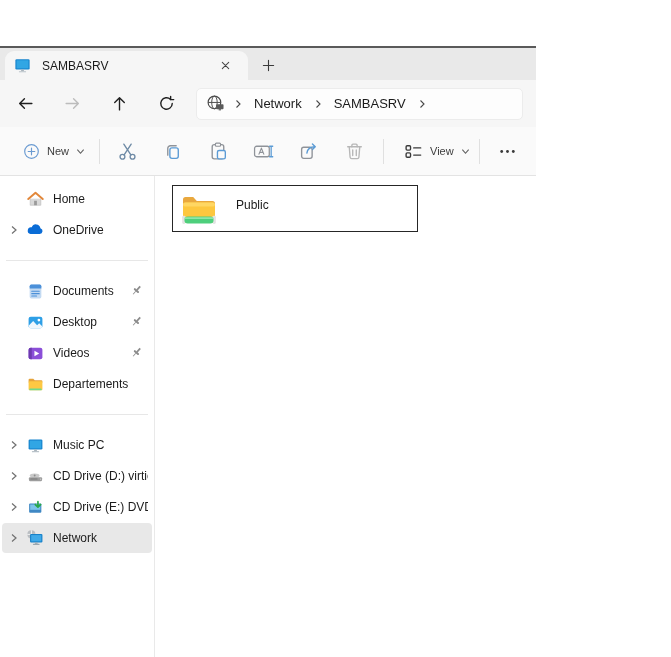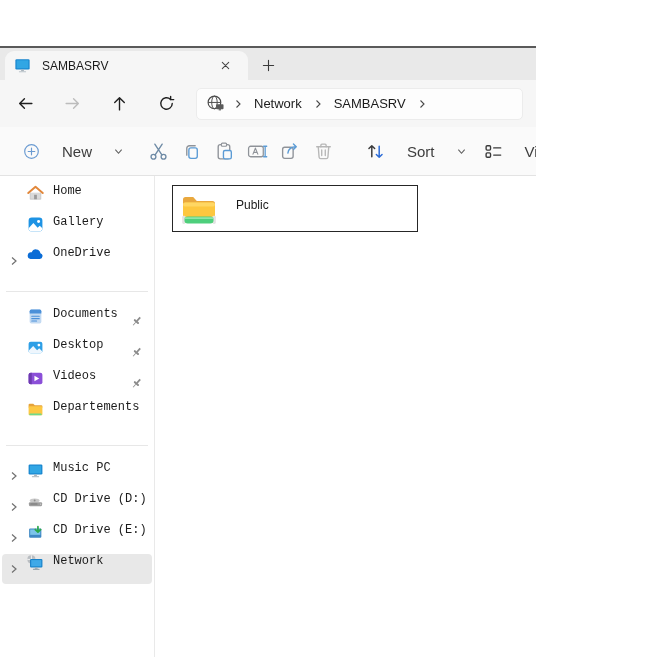--- a/index.html
+++ b/index.html
@@ -27,28 +27,28 @@
   .addressbar {
     flex:1; height:32px; margin-right:13px; background:#fdfdfd;
     border:1px solid #ececec; border-radius:5px;
     display:flex; align-items:center; padding:0 9px; overflow:hidden;
   }
   .crumb { background:transparent; border:none; font-family:inherit; font-size:13px; color:var(--c-text,#1b1b1b); padding:3px 9px; border-radius:4px; white-space:nowrap; }
   .crumb-sep { display:flex; align-items:center; padding:0 3px; }
   .addr-icon { display:flex; align-items:center; margin-right:6px; }
   
   .toolbar { height:49px; background:#fafafa; border-bottom:1px solid var(--c-border,#e3e3e3); display:flex; align-items:center; padding-left:14px; }
-  .tbtn { display:flex; align-items:center; gap:22px; background:transparent; border:none; font-family:inherit; font-size:15px; color:#3d3d3d; padding:6px 9px; border-radius:5px; }
+  .tbtn { display:flex; align-items:center; gap:7px; background:transparent; border:none; font-family:inherit; font-size:11px; color:#3d3d3d; padding:6px 9px; border-radius:5px; }
   .ibtn { width:36px; height:36px; display:flex; align-items:center; justify-content:center; background:transparent; border:none; border-radius:5px; margin-right:12px; }
   .tdiv { width:1px; height:25px; background:#e0e0e0; margin:0 11px 0 5px; }
   .tdiv2 { width:1px; height:25px; background:#e0e0e0; margin:0 11px 0 0; }
   
   .bodyarea { display:flex; height:527px; }
   .sidebar { width:155px; border-right:1px solid #e9e9e9; padding-top:7px; background:#fff; overflow:hidden; flex:none; }
-  .srow { height:30px; margin:1px 2px; padding:0 4px; display:flex; border-radius:4px; position:relative;font-family:Liberation Mono, monospace; }
+  .srow { height:30px; margin:1px 2px; padding:0 4px; display:flex; align-items:center; border-radius:4px; position:relative; }
   .srow.selected { background:var(--c-selection,#e8e8e8); }
   .schev, .sgap { width:16px; display:flex; align-items:center; justify-content:center; flex:none; }
   .sicon { width:18px; height:18px; display:flex; align-items:center; justify-content:center; margin-left:4px; flex:none; }
   .slabel { font-size:12px; margin-left:9px; white-space:nowrap; overflow:hidden; }
   .pin { position:absolute; right:9px; top:8px; }
   .ssep { height:1px; background:#e7e7e7; margin:15px 6px; }
   
   .main { flex:1; background:#fff; padding:9px 0 8px 17px; }
   .tile { width:246px; height:47px; border:1px solid #262626; background:#fff; display:flex; align-items:flex-start; padding:3px 6px; }
   .tileicon { width:40px; height:40px; flex:none; margin-top:1px; }
@@ -191,38 +191,20 @@
           <path d="M3.5 5.5 H16.5"></path>
           <path d="M7.5 5.5 V4 A1 1 0 0 1 8.5 3 H11.5 A1 1 0 0 1 12.5 4 V5.5"></path>
           <path d="M5 5.5 L5.8 15.5 A1.5 1.5 0 0 0 7.3 16.8 H12.7 A1.5 1.5 0 0 0 14.2 15.5 L15 5.5"></path>
           <path d="M8.3 8.5 V13.8 M11.7 8.5 V13.8"></path>
         </svg>
     </button>
     <div class="tdiv2"></div>
 
     <button class="tbtn">
       <span>
-        <svg width="19" height="19" viewBox="0 0 18 18" fill="none" stroke-linecap="round" stroke-linejoin="round">
-            <g stroke="#3a3a3a" stroke-width="1.4">
-              <path d="M5.5 14 V3.5 M2.8 6.2 L5.5 3.5 L8.2 6.2"></path>
-            </g>
-            <g stroke="#2b6bd7" stroke-width="1.4">
-              <path d="M12.5 4 V14.5 M9.8 11.8 L12.5 14.5 L15.2 11.8"></path>
-            </g>
-          </svg>
-      </span>
-      <span>Sort</span>
-      <span>
-        <svg width="9" height="9" viewBox="0 0 10 10" fill="none" stroke="#5f5f5f" stroke-width="1.2">
-            <path d="M1.5 3 L5 7 L8.5 3"></path>
-          </svg>
-      </span>
-    </button>
-    <button class="tbtn">
-      <span>
         <svg width="19" height="19" viewBox="0 0 18 18" fill="none" stroke="#3a3a3a" stroke-width="1.3" stroke-linecap="round">
             <rect x="2" y="3.5" width="4.2" height="4.2" rx="1"></rect>
             <path d="M9.2 5.6 H15.8"></path>
             <rect x="2" y="10.3" width="4.2" height="4.2" rx="1"></rect>
             <path d="M9.2 12.4 H15.8"></path>
           </svg>
       </span>
       <span>View</span>
       <span>
         <svg width="9" height="9" viewBox="0 0 10 10" fill="none" stroke="#5f5f5f" stroke-width="1.2">
@@ -250,31 +232,20 @@
         <span class="sicon">
           <svg width="17" height="17" viewBox="0 0 16 16">
               <path d="M3 7.2 V13.4 H13 V7.2" fill="#d9d9d9" stroke="#bcbcbc" stroke-width="0.6"></path>
               <rect x="6.7" y="9.2" width="2.6" height="4.2" fill="#9a9a9a"></rect>
               <path d="M1.2 7.6 L8 1.7 L14.8 7.6" fill="none" stroke="#e2873a" stroke-width="1.8" stroke-linecap="round" stroke-linejoin="round"></path>
             </svg>
         </span>
         <span class="slabel">Home</span>
       </div>
 
-      <div class="srow">
-        <span class="sgap"></span>
-        <span class="sicon">
-          <svg width="17" height="17" viewBox="0 0 16 16">
-              <rect x="1.5" y="1.5" width="13" height="13" rx="3" fill="#1e93e4"></rect>
-              <circle cx="10.9" cy="5.1" r="1.4" fill="#fff"></circle>
-              <path d="M1.5 11.6 L6 6.6 L10 11 L12 9.1 L14.5 11.6 V11.6 A2.9 2.9 0 0 1 11.6 14.5 H4.4 A2.9 2.9 0 0 1 1.5 11.6 Z" fill="#fff"></path>
-            </svg>
-        </span>
-        <span class="slabel">Gallery</span>
-      </div>
 
       <div class="srow">
         <span class="schev">
           <svg width="10" height="10" viewBox="0 0 10 10" fill="none" stroke="#707070" stroke-width="1.2">
               <path d="M3 1.5 L7 5 L3 8.5"></path>
             </svg>
         </span>
         <span class="sicon">
           <svg width="18" height="18" viewBox="0 0 16 16">
               <path d="M4 11.5 H12.2 A2.6 2.6 0 0 0 12.8 6.4 A4 4 0 0 0 5.1 5.6 A3 3 0 0 0 4 11.5 Z" fill="#0a6cd6"></path>

